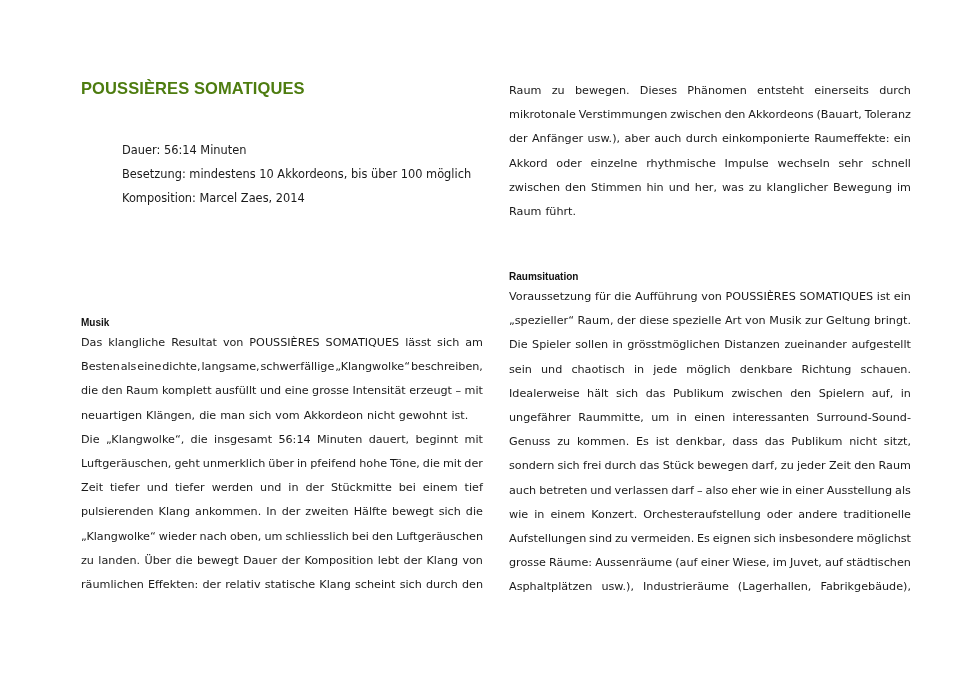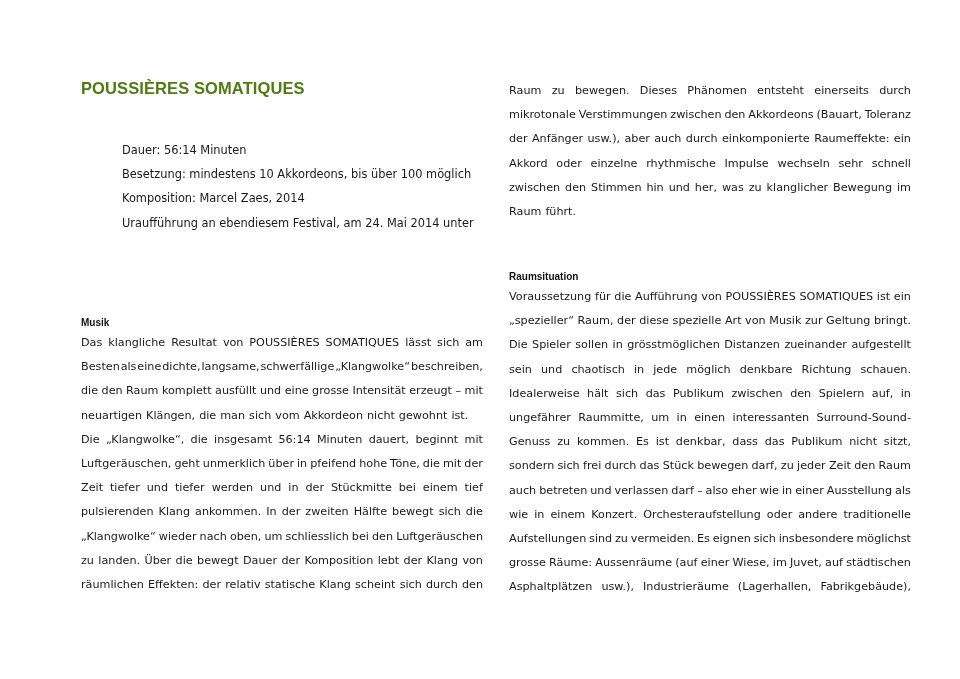--- a/index.html
+++ b/index.html
@@ -22,21 +22,20 @@
 </head>
 <body>
 
 <div class="col col-left">
   <div class="title">POUSSIÈRES SOMATIQUES</div>
 
   <div class="meta">
     <div class="meta-line">Dauer: 56:14 Minuten</div>
     <div class="meta-line">Besetzung: mindestens 10 Akkordeons, bis über 100 möglich</div>
     <div class="meta-line">Komposition: Marcel Zaes, 2014</div>
-    <div class="meta-line">Uraufführung an ebendiesem Festival, am 24. Mai 2014 unter</div>
   </div>
 
   <div class="heading" style="top:317px;left:0;">Musik</div>
   <div class="para" style="top:331px;">
       <div class="line">
         <span>
           <span>Das</span>
           <span>klangliche</span>
           <span>Resultat</span>
           <span>von</span>

